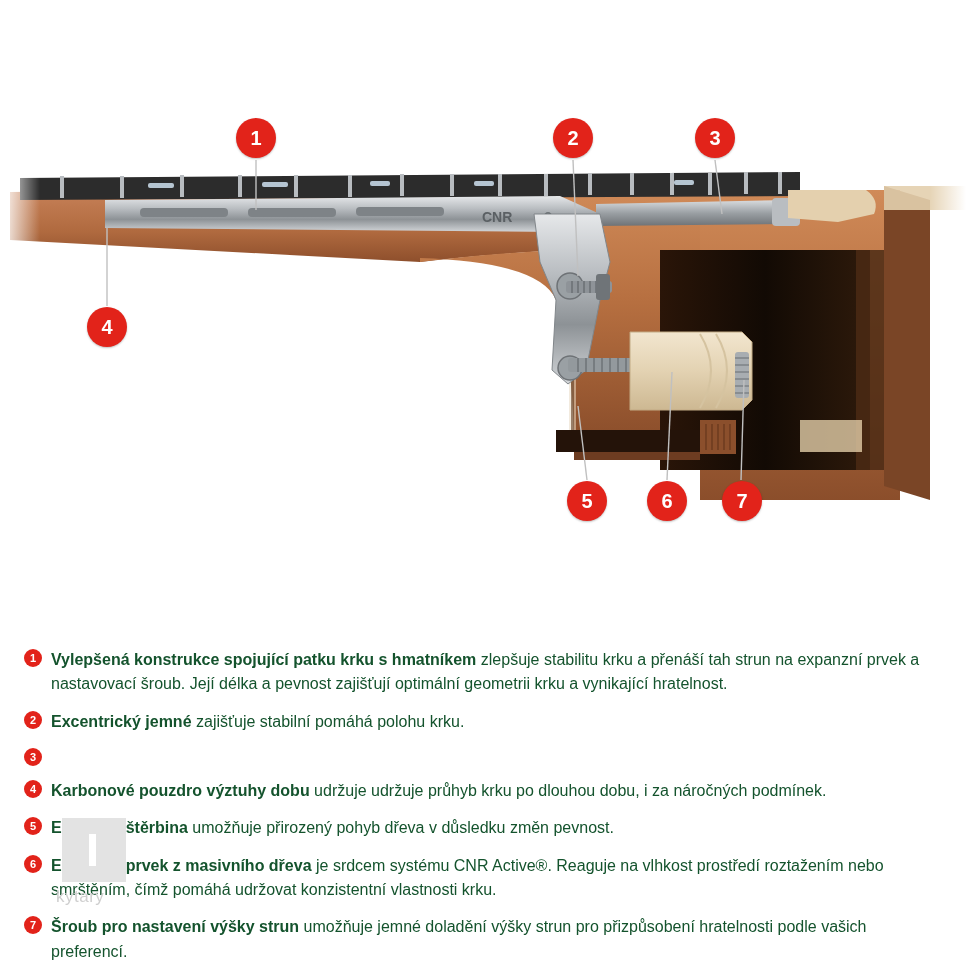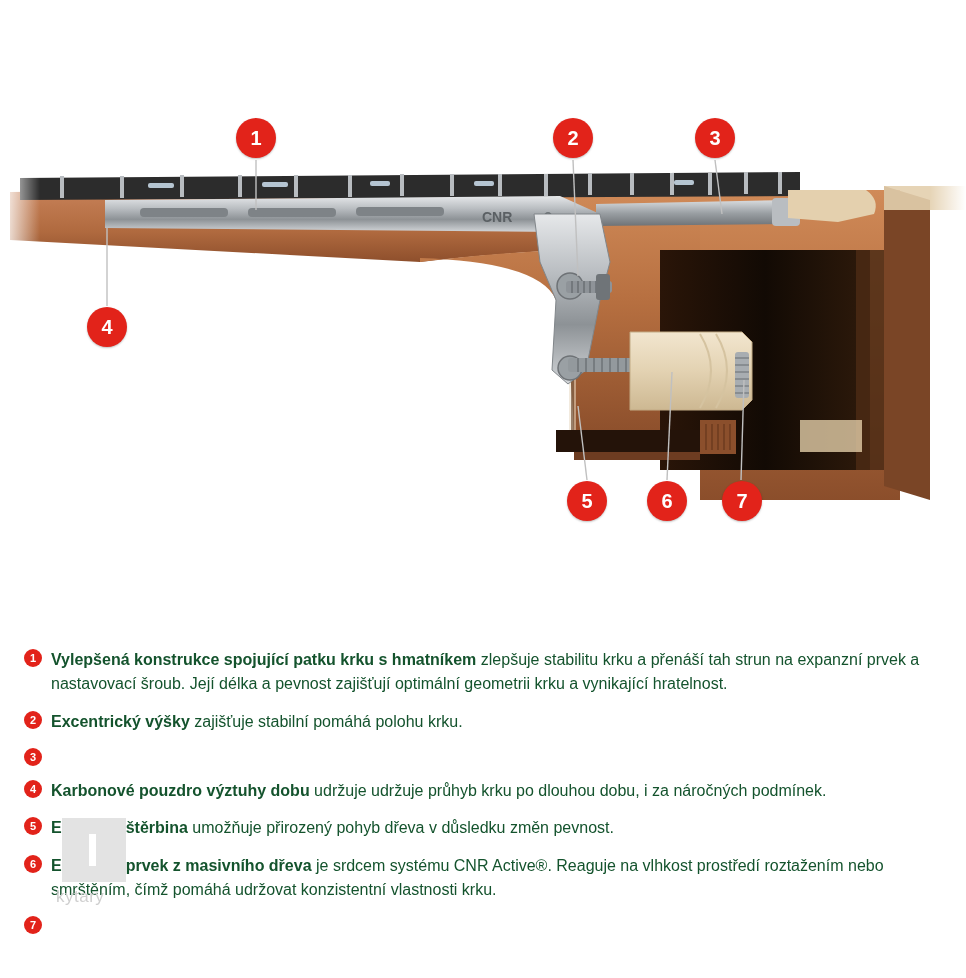--- a/index.html
+++ b/index.html
@@ -314,21 +314,21 @@
   <div class="legend-row">
     <div class="legend-badge">1</div>
     <div class="legend-text">
       <b>Vylepšená konstrukce spojující patku krku s hmatníkem</b><span> zlepšuje stabilitu krku a přenáší tah strun na expanzní prvek a nastavovací šroub. Její délka a pevnost zajišťují optimální geometrii krku a vynikající hratelnost.</span>
     </div>
   </div>
 
   <div class="legend-row">
     <div class="legend-badge">2</div>
     <div class="legend-text">
-      <b>Excentrický výšky</b><span> zajišťuje stabilní pomáhá polohu krku.</span>
+      <b>Excentrický jemné</b><span> zajišťuje stabilní pomáhá polohu krku.</span>
     </div>
   </div>
 
   <div class="legend-row">
     <div class="legend-badge">3</div>
   </div>
 
   <div class="legend-row">
     <div class="legend-badge">4</div>
     <div class="legend-text">
@@ -345,15 +345,18 @@
 
   <div class="legend-row">
     <div class="legend-badge">6</div>
     <div class="legend-text">
       <b>Expanzní prvek z masivního dřeva</b><span> je srdcem systému CNR Active®. Reaguje na vlhkost prostředí roztažením nebo smrštěním, čímž pomáhá udržovat konzistentní vlastnosti krku.</span>
     </div>
   </div>
 
   <div class="legend-row">
     <div class="legend-badge">7</div>
+    <div class="legend-text">
+      <b>Šroub pro nastavení výšky strun</b><span> umožňuje jemné doladění výšky strun pro přizpůsobení hratelnosti podle vašich preferencí.</span>
+    </div>
   </div>
 
 </div>
 
 </body></html>

